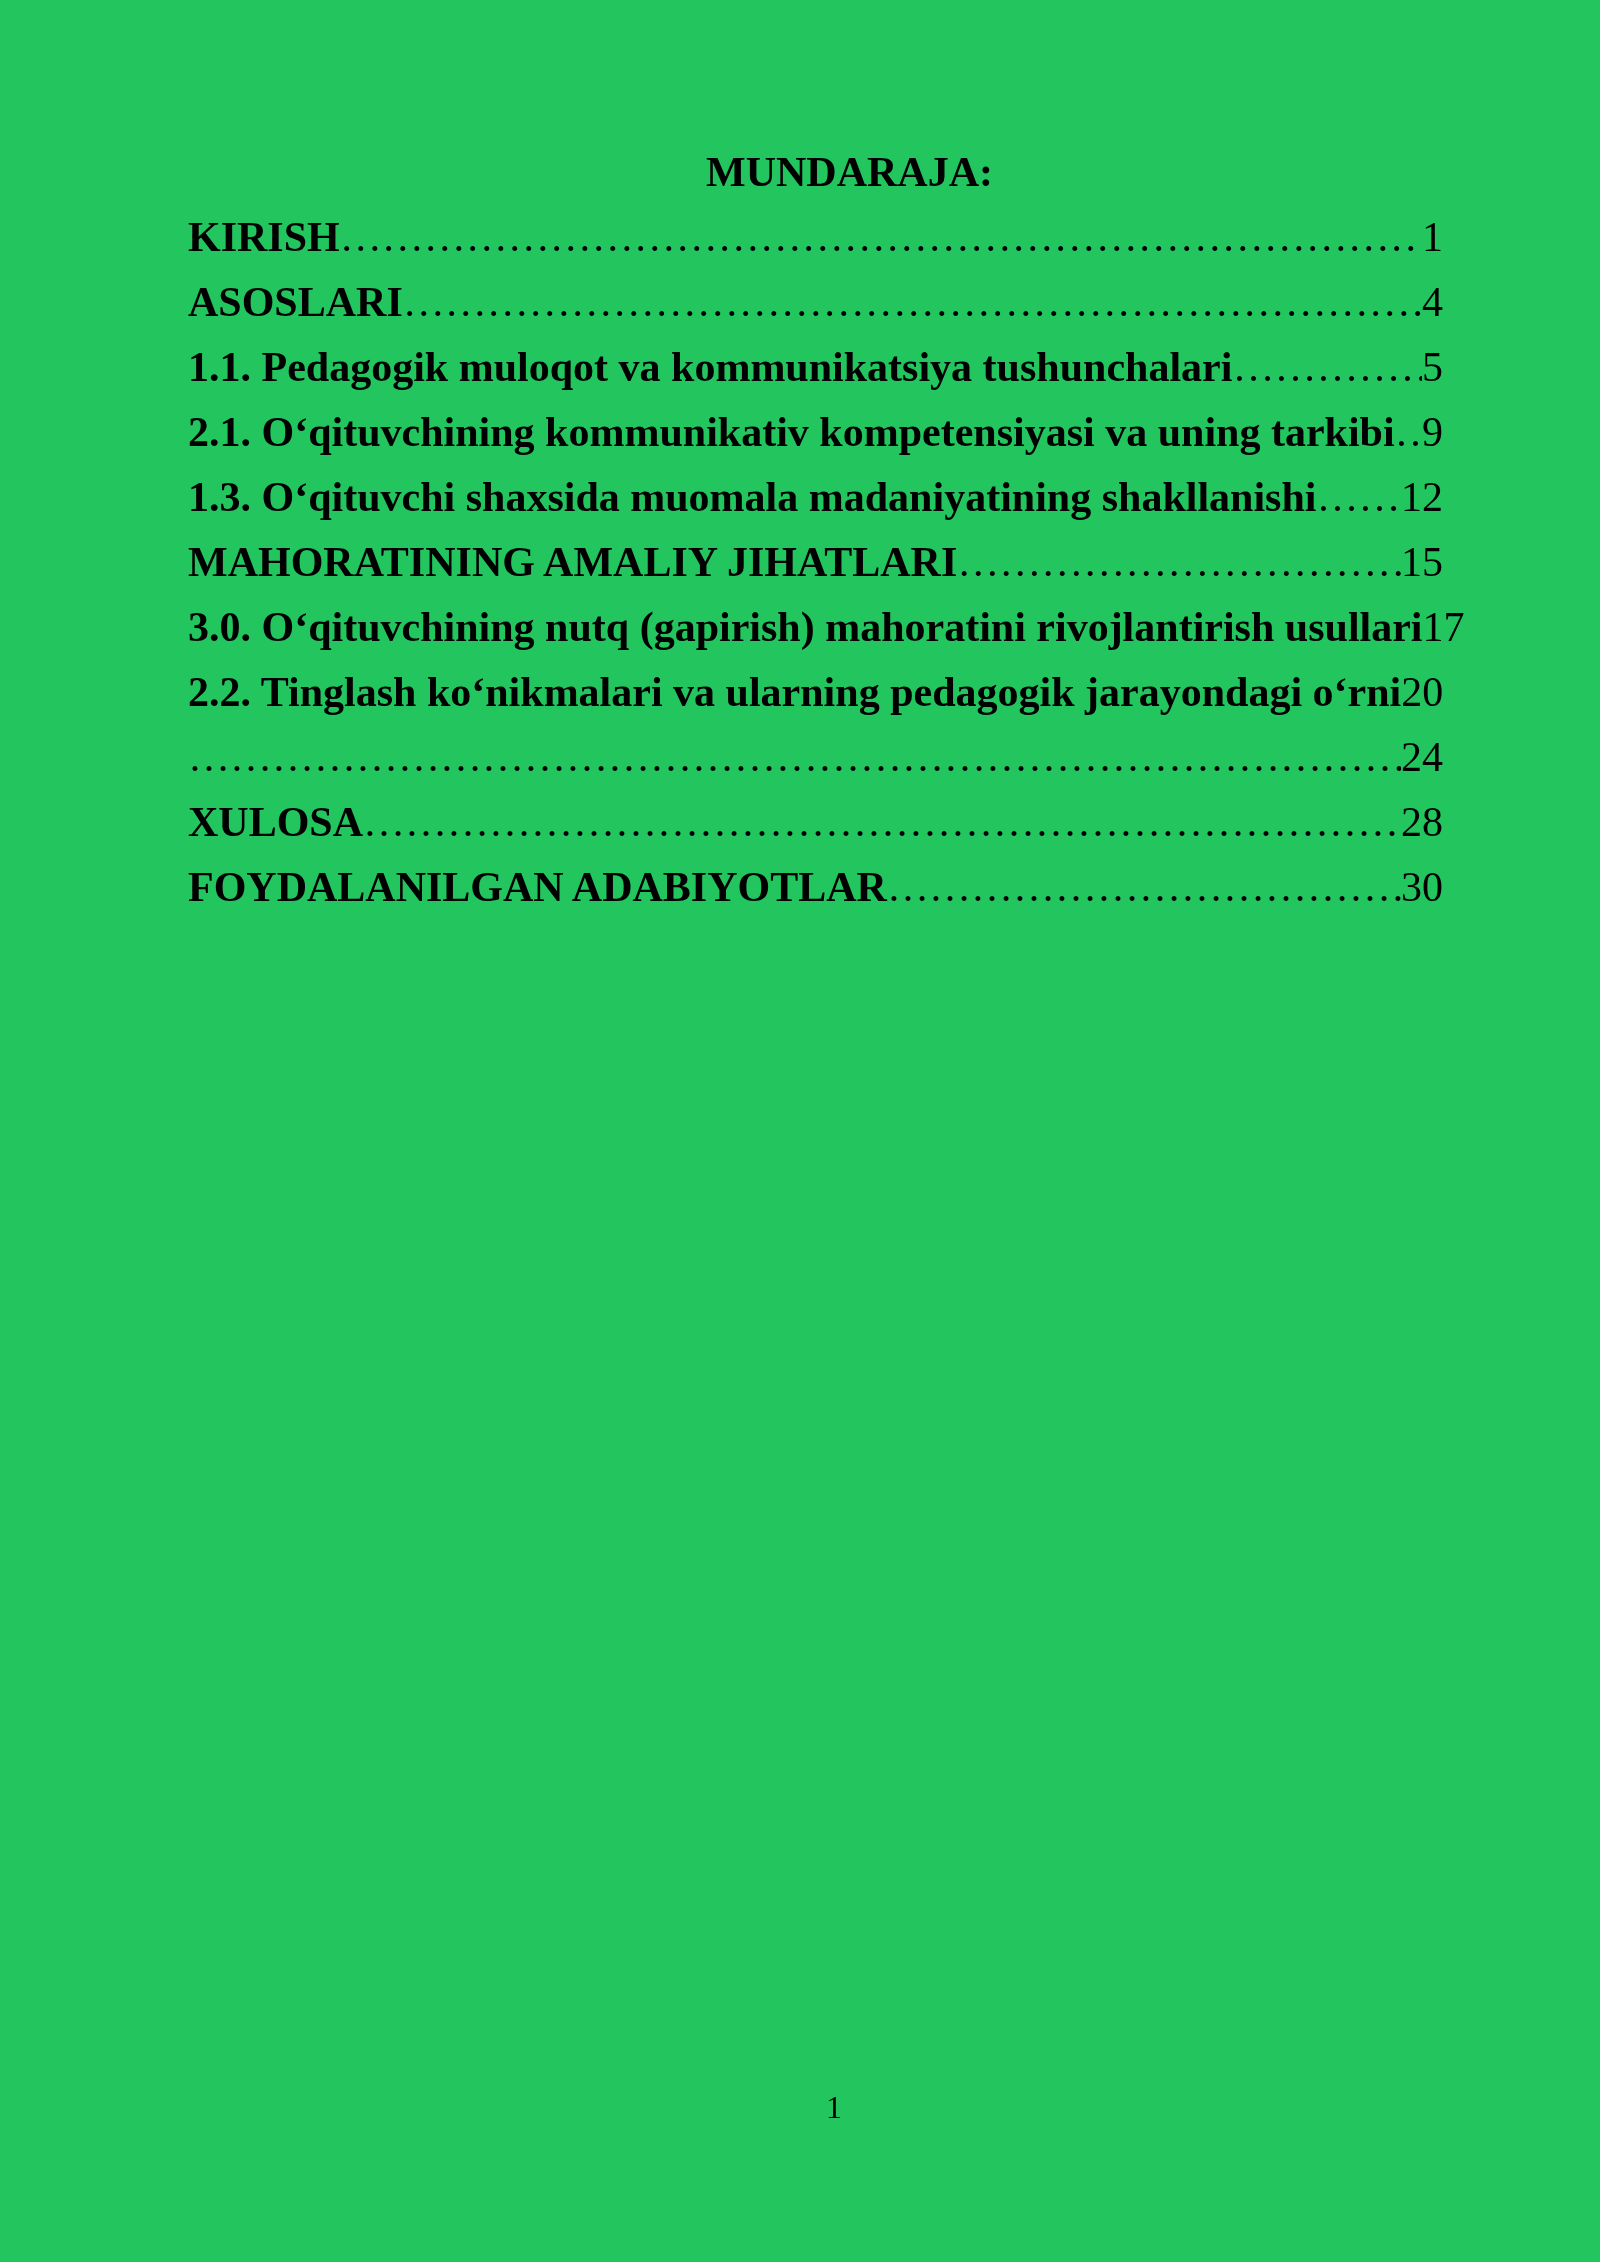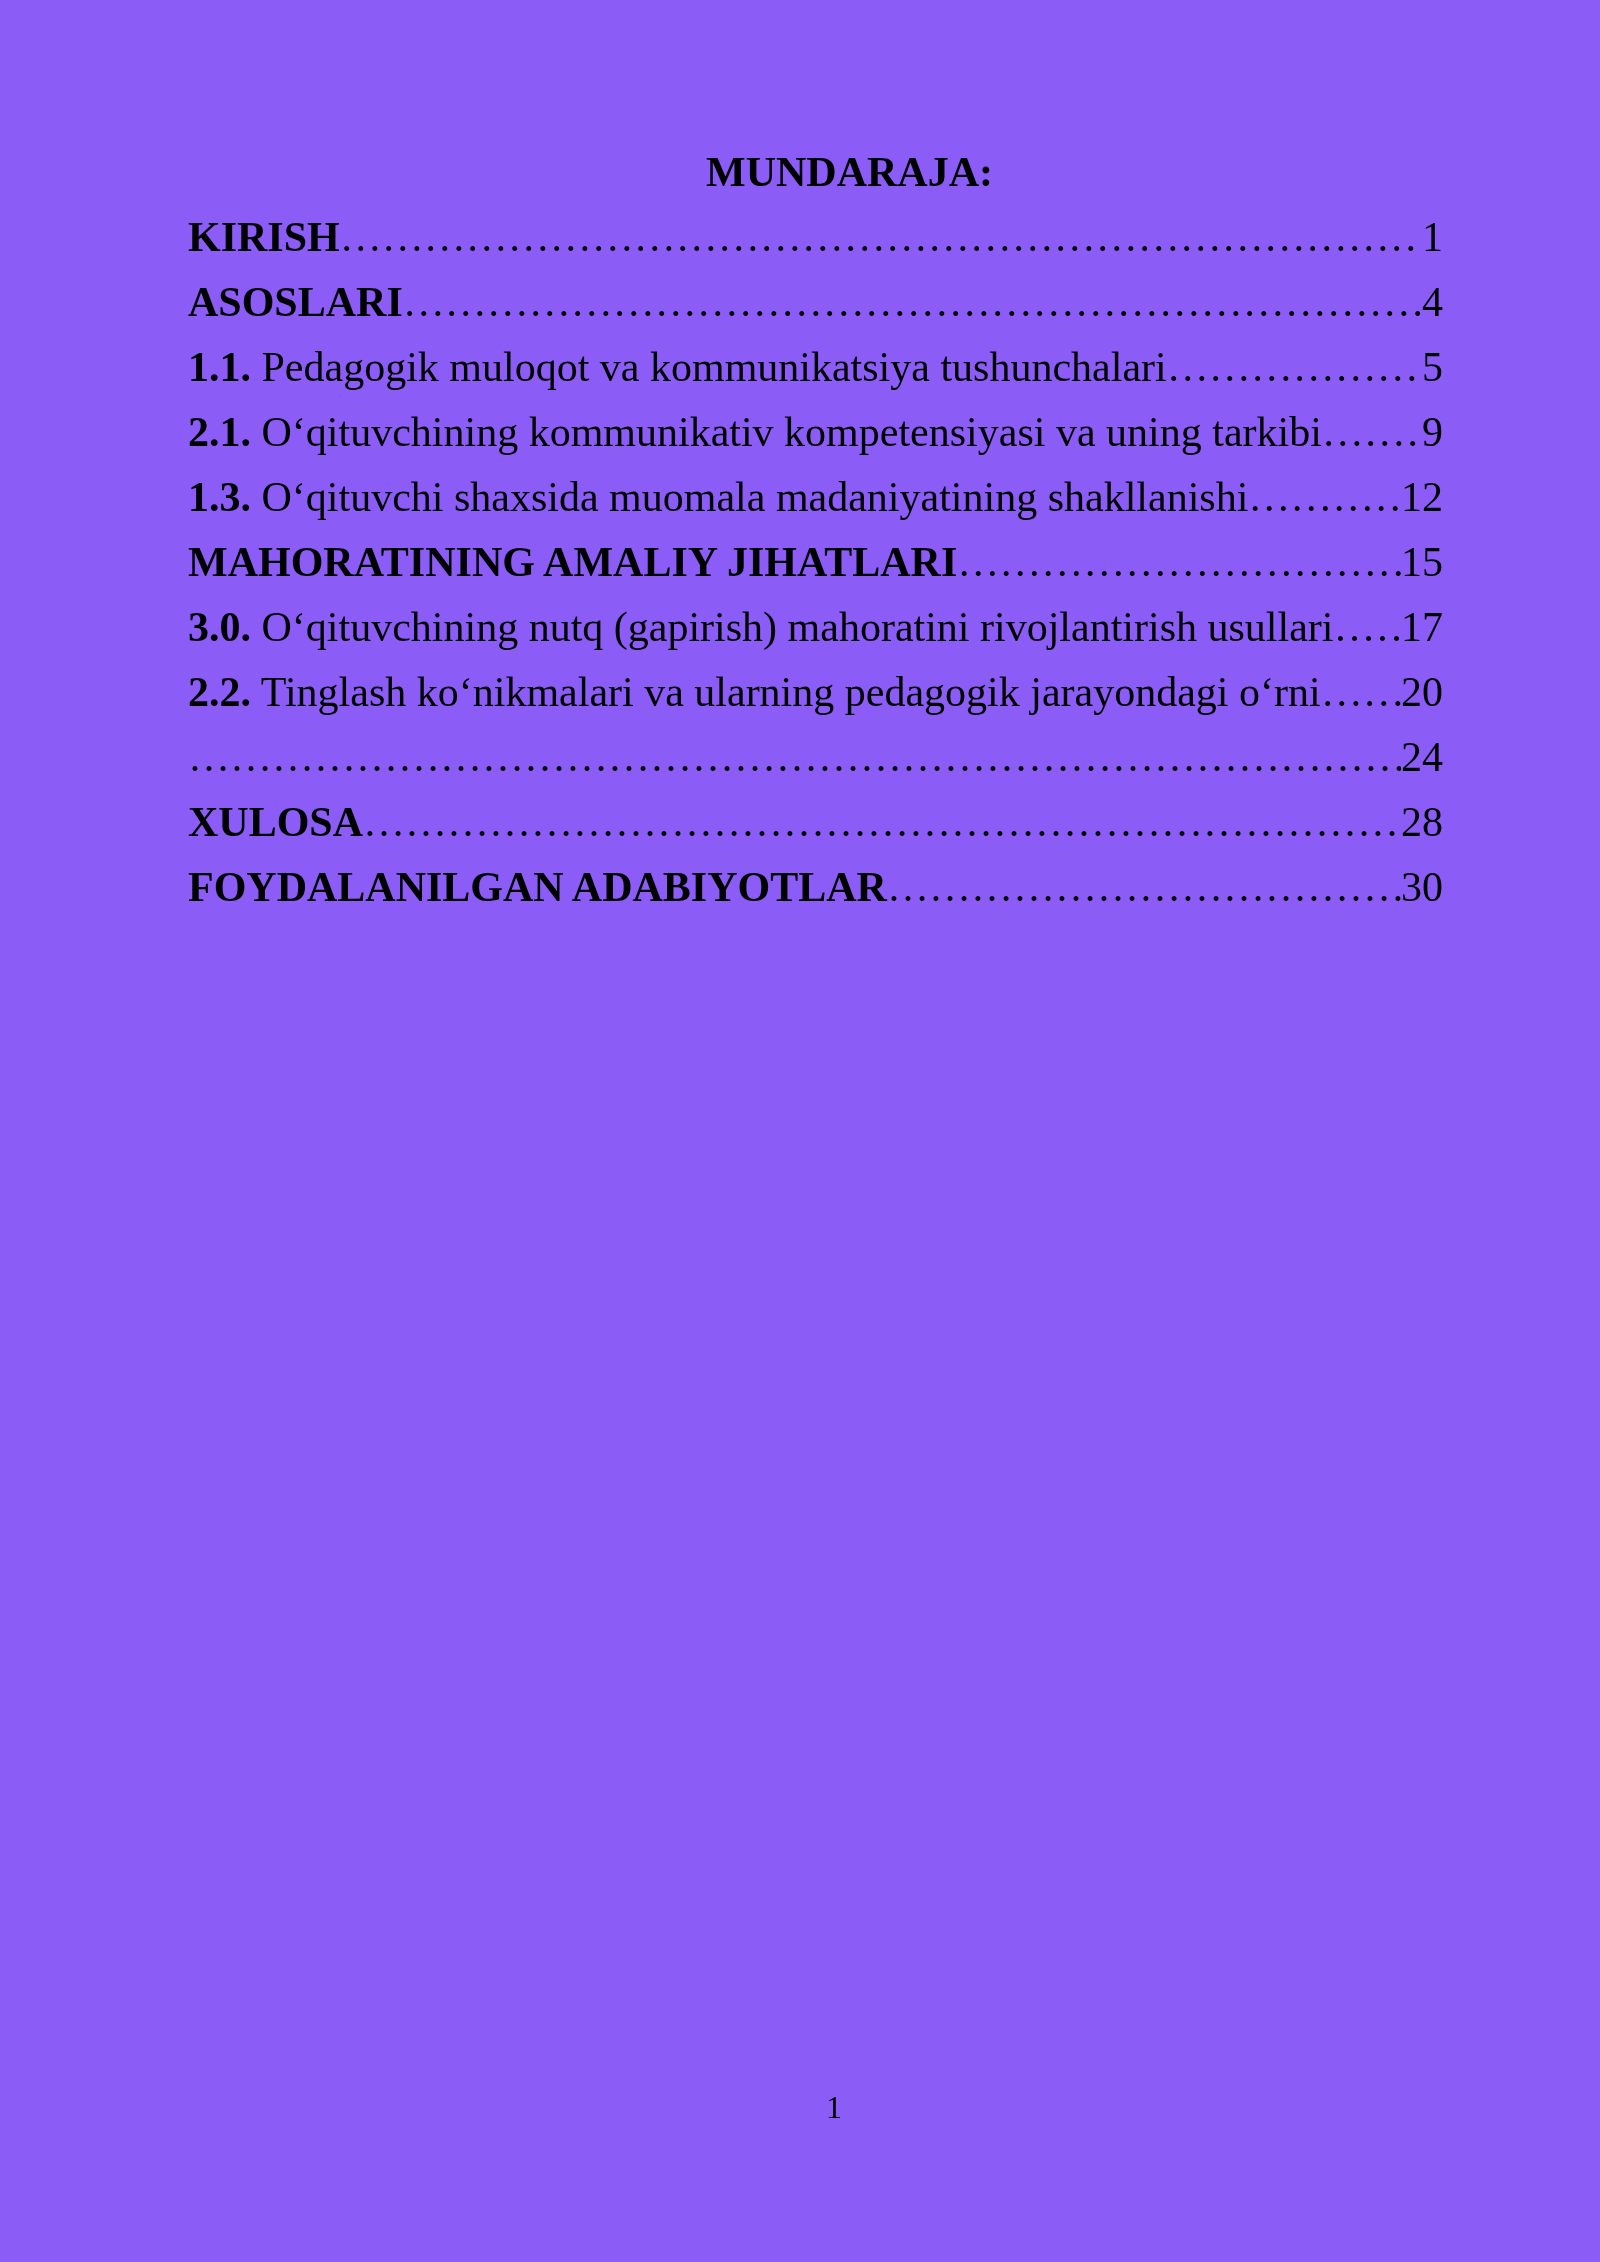--- a/index.html
+++ b/index.html
@@ -1,21 +1,21 @@
 <!DOCTYPE html>
 <html><head>
 <meta charset="utf-8">
 <style>
   * { box-sizing: border-box; }
   html, body { margin: 0; padding: 0; background: #ffffff; }
   .page {
     position: relative;
     width: 1600px;
     height: 2262px;
-    background: #8b5cf6;
+    background: #22c55e;
     color: #000000;
     font-family: "Liberation Serif", "DejaVu Serif", serif;
     font-size: 42px;
     overflow: hidden;
   }
   .content {
     position: absolute;
     top: 140px;
     left: 188px;
     right: 157px;
@@ -30,21 +30,21 @@
     font-size: 42px;
   }
   .toc-row {
     display: flex;
     align-items: baseline;
     line-height: 65px;
     white-space: nowrap;
   }
   .toc-label { flex: 0 0 auto; white-space: nowrap; }
   .toc-label .b { font-weight: bold; text-align: right; }
-  .toc-label .r { font-weight: normal; }
+  .toc-label .r { font-weight: bold; }
   .dot-leader {
     flex: 1 1 auto;
     min-width: 0;
     overflow: hidden;
     white-space: nowrap;
     font-weight: normal;
   }
   .toc-page { flex: 0 0 auto; font-weight: normal; }
   .footer-page-number {
     position: absolute;

